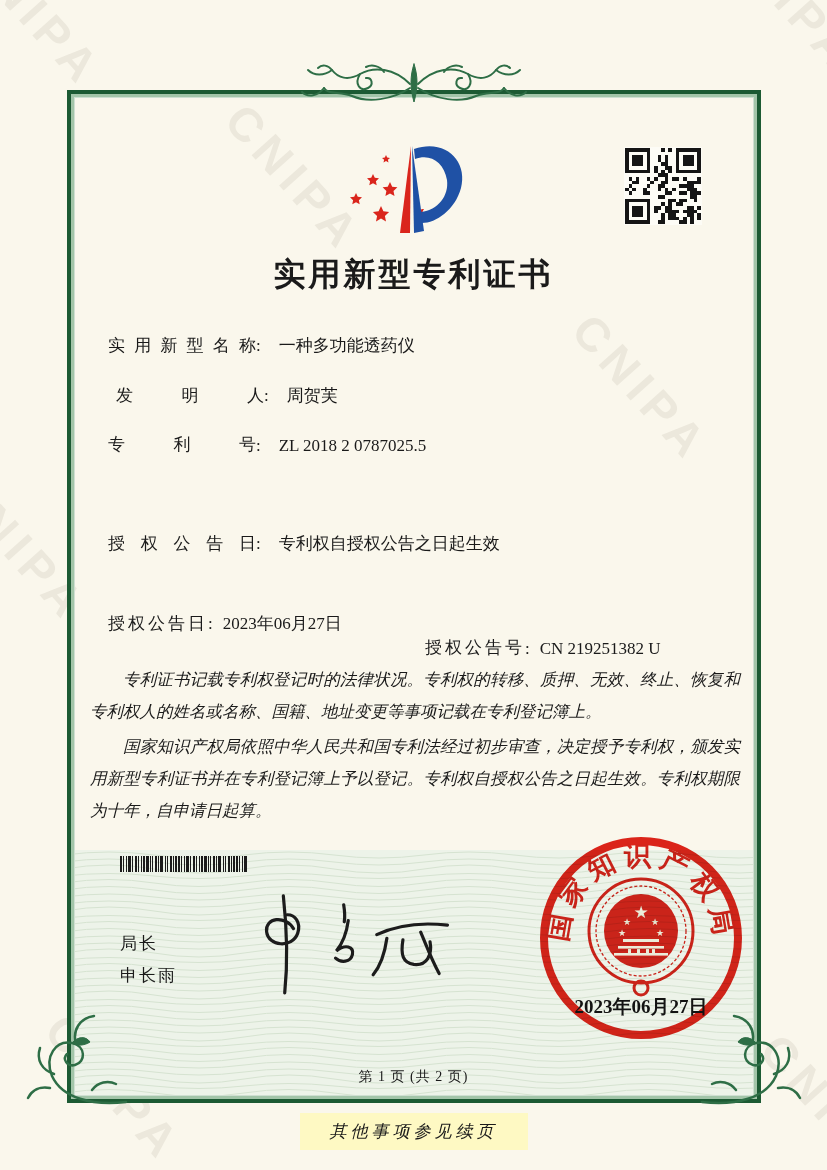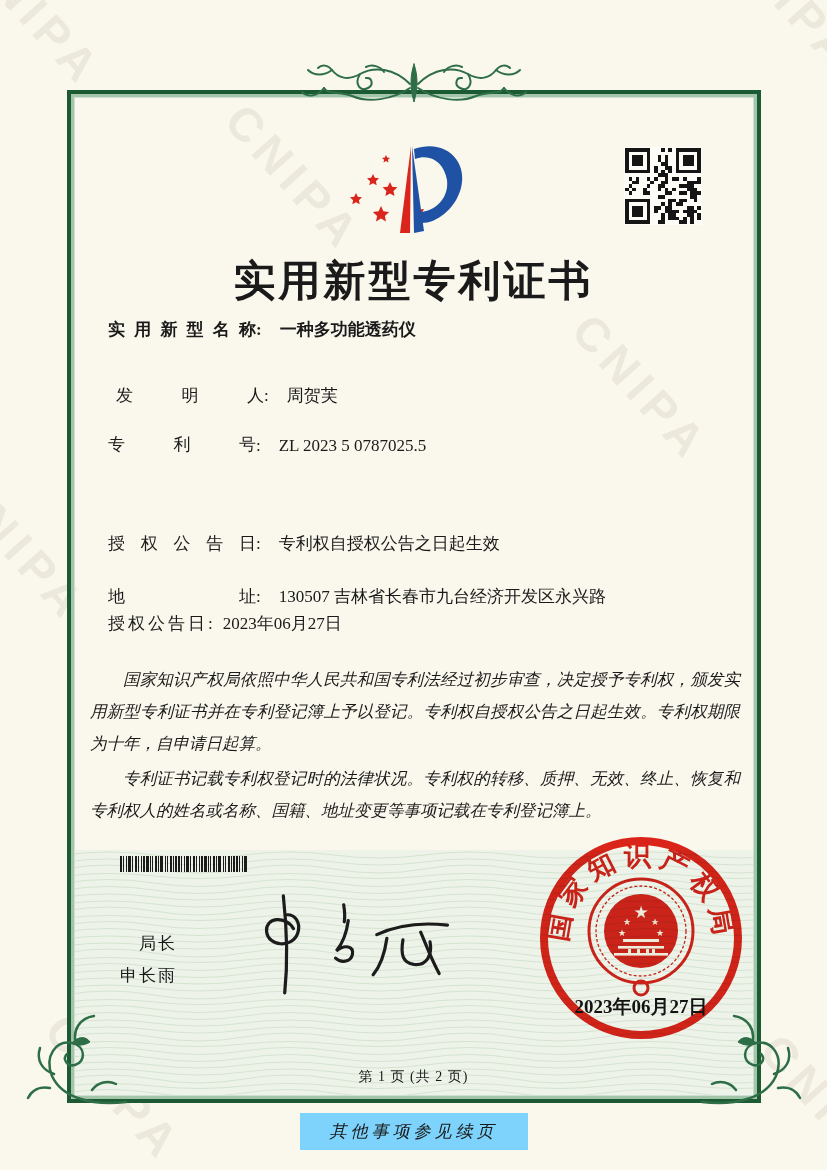--- a/index.html
+++ b/index.html
@@ -31,52 +31,52 @@
     position:absolute; left:74px; top:850px; width:680px; height:246px;
     background:#edf3e9; overflow:hidden;
   }
   .ornament{ position:absolute; pointer-events:none; }
   
   .cert-no{ position:absolute; left:100px; top:146px; font-size:17px; letter-spacing:2px; }
   .logo{ position:absolute; left:348px; top:136px; width:122px; height:102px; }
   .qr{ position:absolute; left:624px; top:147px; width:76px; height:76px; background:#fdfcf6; padding:1px; }
   .title{
     position:absolute; left:0; top:253px; width:827px; text-align:center;
-    font-size:42px; font-weight:bold; letter-spacing:3px;
+    font-size:32px; font-weight:bold; letter-spacing:3px;
   }
   
   .row{ position:absolute; left:108px; font-size:17px; white-space:nowrap; }
   .lbl{ display:inline-block; width:148px; text-align:justify; text-align-last:justify; vertical-align:bottom; }
   .lbl-tight{ display:inline-block; letter-spacing:3px; vertical-align:bottom; }
   .colon{ display:inline-block; }
   .val{ margin-left:18px; }
   .val-tight{ margin-left:10px; }
   
   .paras{
     position:absolute; left:90px; top:664px; width:650px;
     font-size:16.5px; line-height:32px; font-style:italic; text-align:justify;
   }
   .paras p{ margin:0; text-indent:2em; }
   .paras p + p{ margin-top:3px; }
   
   .barcode{ position:absolute; left:120px; top:856px; width:210px; height:16px; display:flex; align-items:stretch; }
   .barcode .bar{ background:#1b1b1b; }
   .signer{
     position:absolute; left:120px; top:928px;
-    font-family:"Liberation Sans","DejaVu Sans",sans-serif; font-size:17px; letter-spacing:2px;text-align:right;
+    font-family:"Liberation Sans","DejaVu Sans",sans-serif; font-size:17px; letter-spacing:2px;
   }
   .signer div{ line-height:32px; }
   .signature{ position:absolute; left:250px; top:890px; width:235px; height:105px; }
   .seal{ position:absolute; left:536px; top:833px; width:210px; height:210px; mix-blend-mode:multiply; }
   .page-note{
     position:absolute; left:0; top:1068px; width:827px; text-align:center; font-size:14px; letter-spacing:1px;
   }
   .cont-note{
     position:absolute; left:50%; top:1113px; transform:translateX(-50%);
-    background:#7dd3fc; padding:7px 30px; font-size:17px; font-style:italic; letter-spacing:4px; white-space:nowrap;
+    background:#fef9c3; padding:7px 30px; font-size:17px; font-style:italic; letter-spacing:4px; white-space:nowrap;
   }
   svg text{ font-family:"Liberation Serif","DejaVu Serif",serif; }
 </style>
 </head>
 <body>
 
 <div class="page">
 
   <div class="wm" style="left:-55px;top:-15px;">CNIPA</div>
   <div class="wm" style="left:205px;top:150px;">CNIPA</div>
@@ -303,42 +303,42 @@
       <rect x="14" y="0" width="7" height="7" fill="#151515"></rect>
       <rect x="15" y="1" width="5" height="5" fill="#fdfcf6"></rect>
       <rect x="16" y="2" width="3" height="3" fill="#151515"></rect>
       <rect x="0" y="14" width="7" height="7" fill="#151515"></rect>
       <rect x="1" y="15" width="5" height="5" fill="#fdfcf6"></rect>
       <rect x="2" y="16" width="3" height="3" fill="#151515"></rect>
     </svg>
 
   <div class="title">实用新型专利证书</div>
 
-  <div class="row" style="top:318px;font-weight:bold;">
+  <div class="row" style="top:334px;">
     <span class="lbl">实用新型名称</span><span class="colon">:</span><span class="val">一种多功能透药仪</span>
   </div>
   <div class="row" style="top:384px;margin-left:8px;">
     <span class="lbl">发明人</span><span class="colon">:</span><span class="val">周贺芙</span>
   </div>
   <div class="row" style="top:433px;">
-    <span class="lbl">专利号</span><span class="colon">:</span><span class="val">ZL 2023 5 0787025.5</span>
+    <span class="lbl">专利号</span><span class="colon">:</span><span class="val">ZL 2018 2 0787025.5</span>
   </div>
   <div class="row" style="top:532px;">
     <span class="lbl">授权公告日</span><span class="colon">:</span><span class="val">专利权自授权公告之日起生效</span>
   </div>
-  <div class="row" style="top:585px;">
-    <span class="lbl">地址</span><span class="colon">:</span><span class="val">130507 吉林省长春市九台经济开发区永兴路</span>
-  </div>
   <div class="row" style="top:612px;">
     <span class="lbl-tight">授权公告日</span><span class="colon">:</span><span class="val val-tight">2023年06月27日</span>
   </div>
+  <div class="row" style="top:636px;left:425px;">
+    <span class="lbl-tight">授权公告号</span><span class="colon">:</span><span class="val val-tight">CN 219251382 U</span>
+  </div>
 
   <div class="paras">
+    <p>专利证书记载专利权登记时的法律状况。专利权的转移、质押、无效、终止、恢复和专利权人的姓名或名称、国籍、地址变更等事项记载在专利登记簿上。</p>
     <p>国家知识产权局依照中华人民共和国专利法经过初步审查，决定授予专利权，颁发实用新型专利证书并在专利登记簿上予以登记。专利权自授权公告之日起生效。专利权期限为十年，自申请日起算。</p>
-    <p>专利证书记载专利权登记时的法律状况。专利权的转移、质押、无效、终止、恢复和专利权人的姓名或名称、国籍、地址变更等事项记载在专利登记簿上。</p>
   </div>
 
   <div class="barcode" id="barcode">
       <div class="bar" style="width: 2px; margin-right: 1px;"></div>
       <div class="bar" style="width: 1px; margin-right: 2px;"></div>
       <div class="bar" style="width: 1px; margin-right: 1px;"></div>
       <div class="bar" style="width: 3px; margin-right: 1px;"></div>
       <div class="bar" style="width: 1px; margin-right: 2px;"></div>
       <div class="bar" style="width: 2px; margin-right: 1px;"></div>
       <div class="bar" style="width: 1px; margin-right: 2px;"></div>

